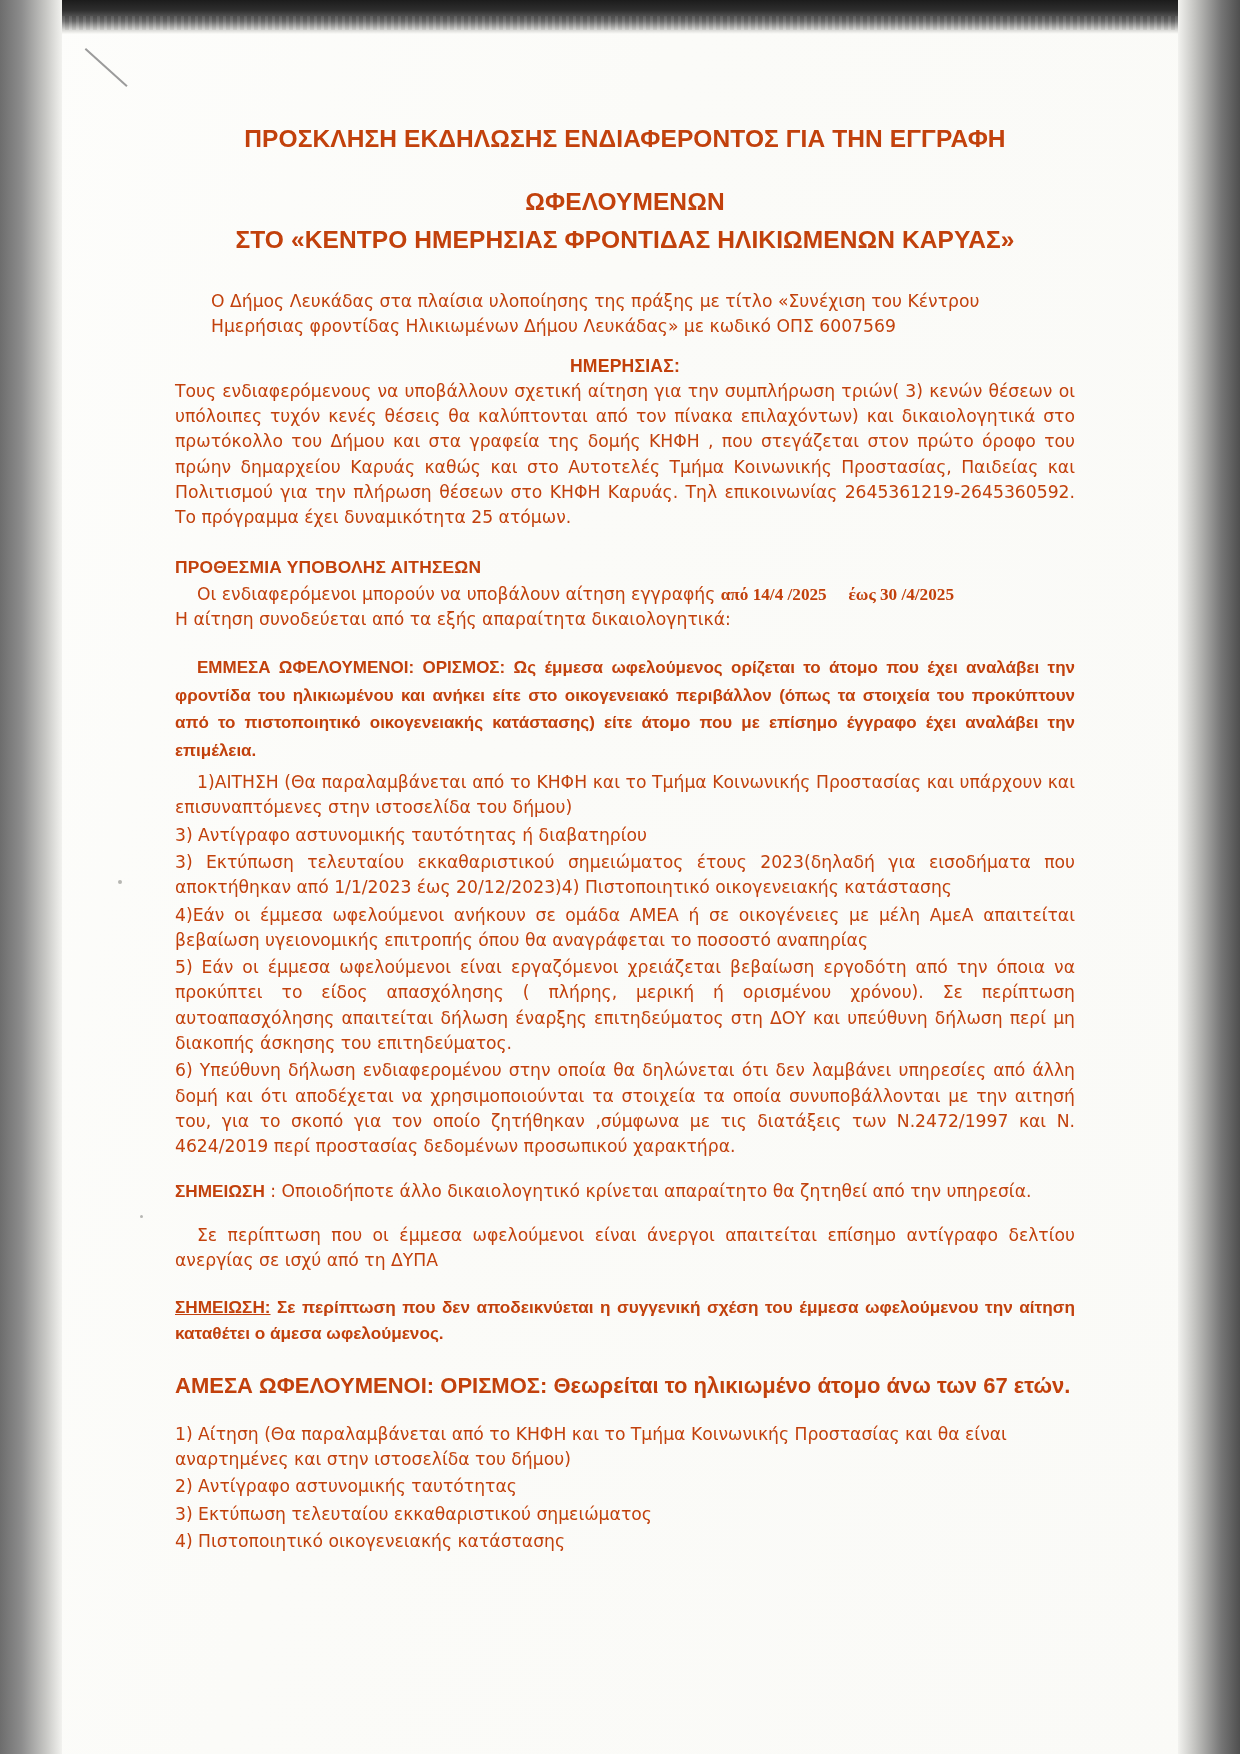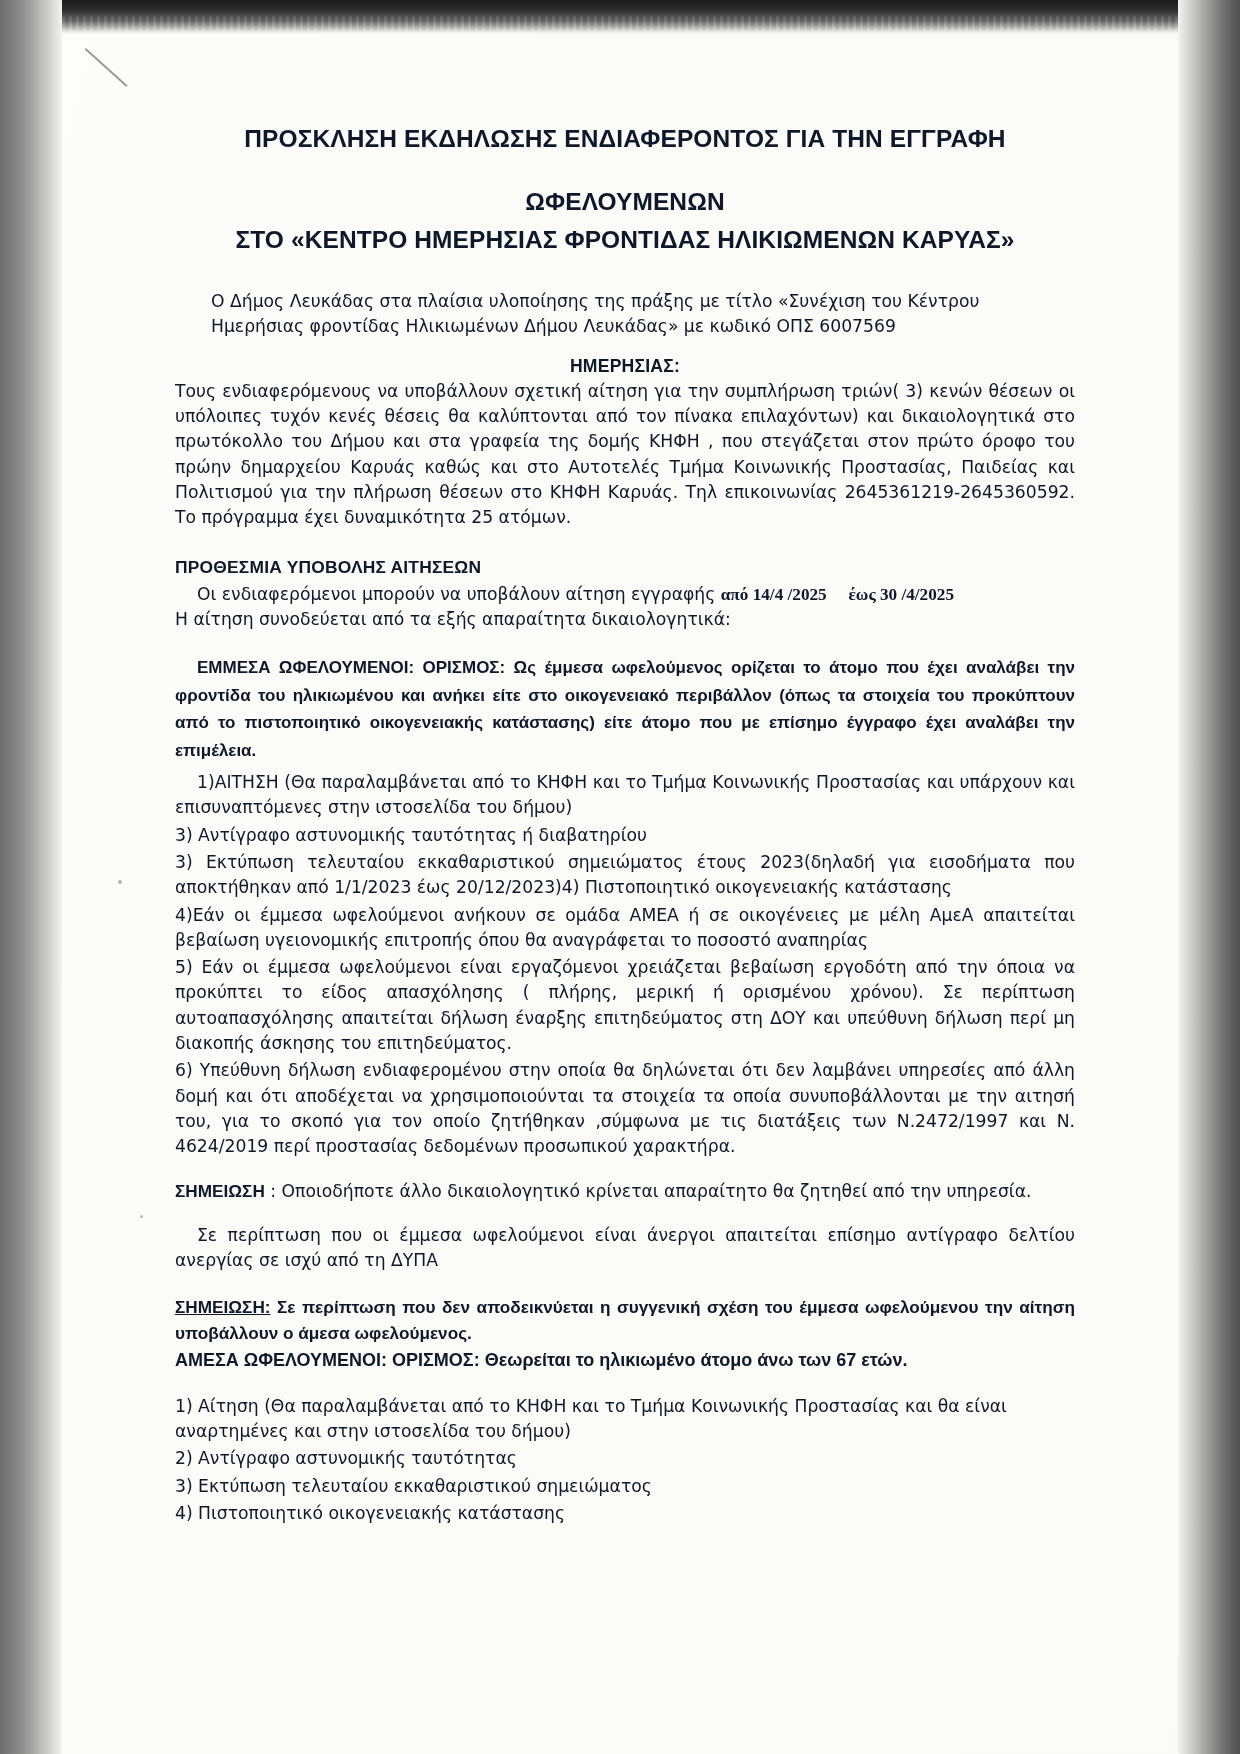--- a/index.html
+++ b/index.html
@@ -67,21 +67,21 @@
     position: absolute;
     background: #b6b6b2;
     border-radius: 50%;
   }
 
   .content {
     position: absolute;
     left: 175px;
     top: 120px;
     width: 900px;
-    color: #0f172a;
+    color: #c2410c;
   }
 
   h1.title {
     margin: 0;
     font-family: "Liberation Sans", sans-serif;
     font-size: 24.5px;
     font-weight: 700;
     text-align: center;
     letter-spacing: .1px;
     line-height: 1.55;
@@ -179,23 +179,24 @@
     margin-top: 22px;
     font-family: "Liberation Sans", sans-serif;
     font-weight: 700;
     font-size: 17.2px;
     line-height: 1.5;
     text-align: justify;
   }
   .note-ul .u { text-decoration: underline; }
 
   .amesa {
-    font-family: "Liberation Sans", sans-serif;
-    font-weight: 700;
-    font-size: 18px;
+    margin-top: 22px;
+    font-family: "Liberation Sans", sans-serif;
+    font-weight: 700;
+    font-size: 22px;
     line-height: 1.5;
   }
 
   .tail-list {
     margin-top: 20px;
     font-size: 17.2px;
     line-height: 1.47;
   }
 </style>
 </head>
@@ -243,21 +244,21 @@
       <div class="list-item"> 6) Υπεύθυνη δήλωση ενδιαφερομένου στην οποία θα δηλώνεται ότι δεν λαμβάνει υπηρεσίες από άλλη δομή και ότι αποδέχεται να χρησιμοποιούνται τα στοιχεία τα οποία συνυποβάλλονται με την αιτησή του, για το σκοπό για τον οποίο ζητήθηκαν ,σύμφωνα με τις διατάξεις των Ν.2472/1997 και Ν. 4624/2019 περί προστασίας δεδομένων προσωπικού χαρακτήρα.</div>
     </div>
 
     <p class="note">
       <b>ΣΗΜΕΙΩΣΗ</b><span> : Οποιοδήποτε άλλο δικαιολογητικό κρίνεται απαραίτητο θα ζητηθεί από την υπηρεσία.</span>
     </p>
 
     <p class="note-indent">Σε περίπτωση που οι έμμεσα ωφελούμενοι είναι άνεργοι απαιτείται επίσημο αντίγραφο δελτίου ανεργίας σε ισχύ από τη ΔΥΠΑ</p>
 
     <p class="note-ul">
-      <span class="u">ΣΗΜΕΙΩΣΗ:</span><span> Σε περίπτωση που δεν αποδεικνύεται η συγγενική σχέση  του έμμεσα ωφελούμενου την αίτηση υποβάλλουν ο άμεσα ωφελούμενος.</span>
+      <span class="u">ΣΗΜΕΙΩΣΗ:</span><span> Σε περίπτωση που δεν αποδεικνύεται η συγγενική σχέση  του έμμεσα ωφελούμενου την αίτηση καταθέτει ο άμεσα ωφελούμενος.</span>
     </p>
 
     <p class="amesa">ΑΜΕΣΑ ΩΦΕΛΟΥΜΕΝΟΙ: ΟΡΙΣΜΟΣ: Θεωρείται το ηλικιωμένο άτομο άνω των 67 ετών.</p>
 
     <div class="tail-list">
       <div class="list-item">1) Αίτηση (Θα παραλαμβάνεται από το ΚΗΦΗ και το  Τμήμα Κοινωνικής Προστασίας και θα είναι αναρτημένες και στην ιστοσελίδα του δήμου)</div>
       <div class="list-item">2)  Αντίγραφο αστυνομικής ταυτότητας</div>
       <div class="list-item">3) Εκτύπωση  τελευταίου εκκαθαριστικού σημειώματος</div>
       <div class="list-item">4) Πιστοποιητικό οικογενειακής κατάστασης</div>
     </div>

